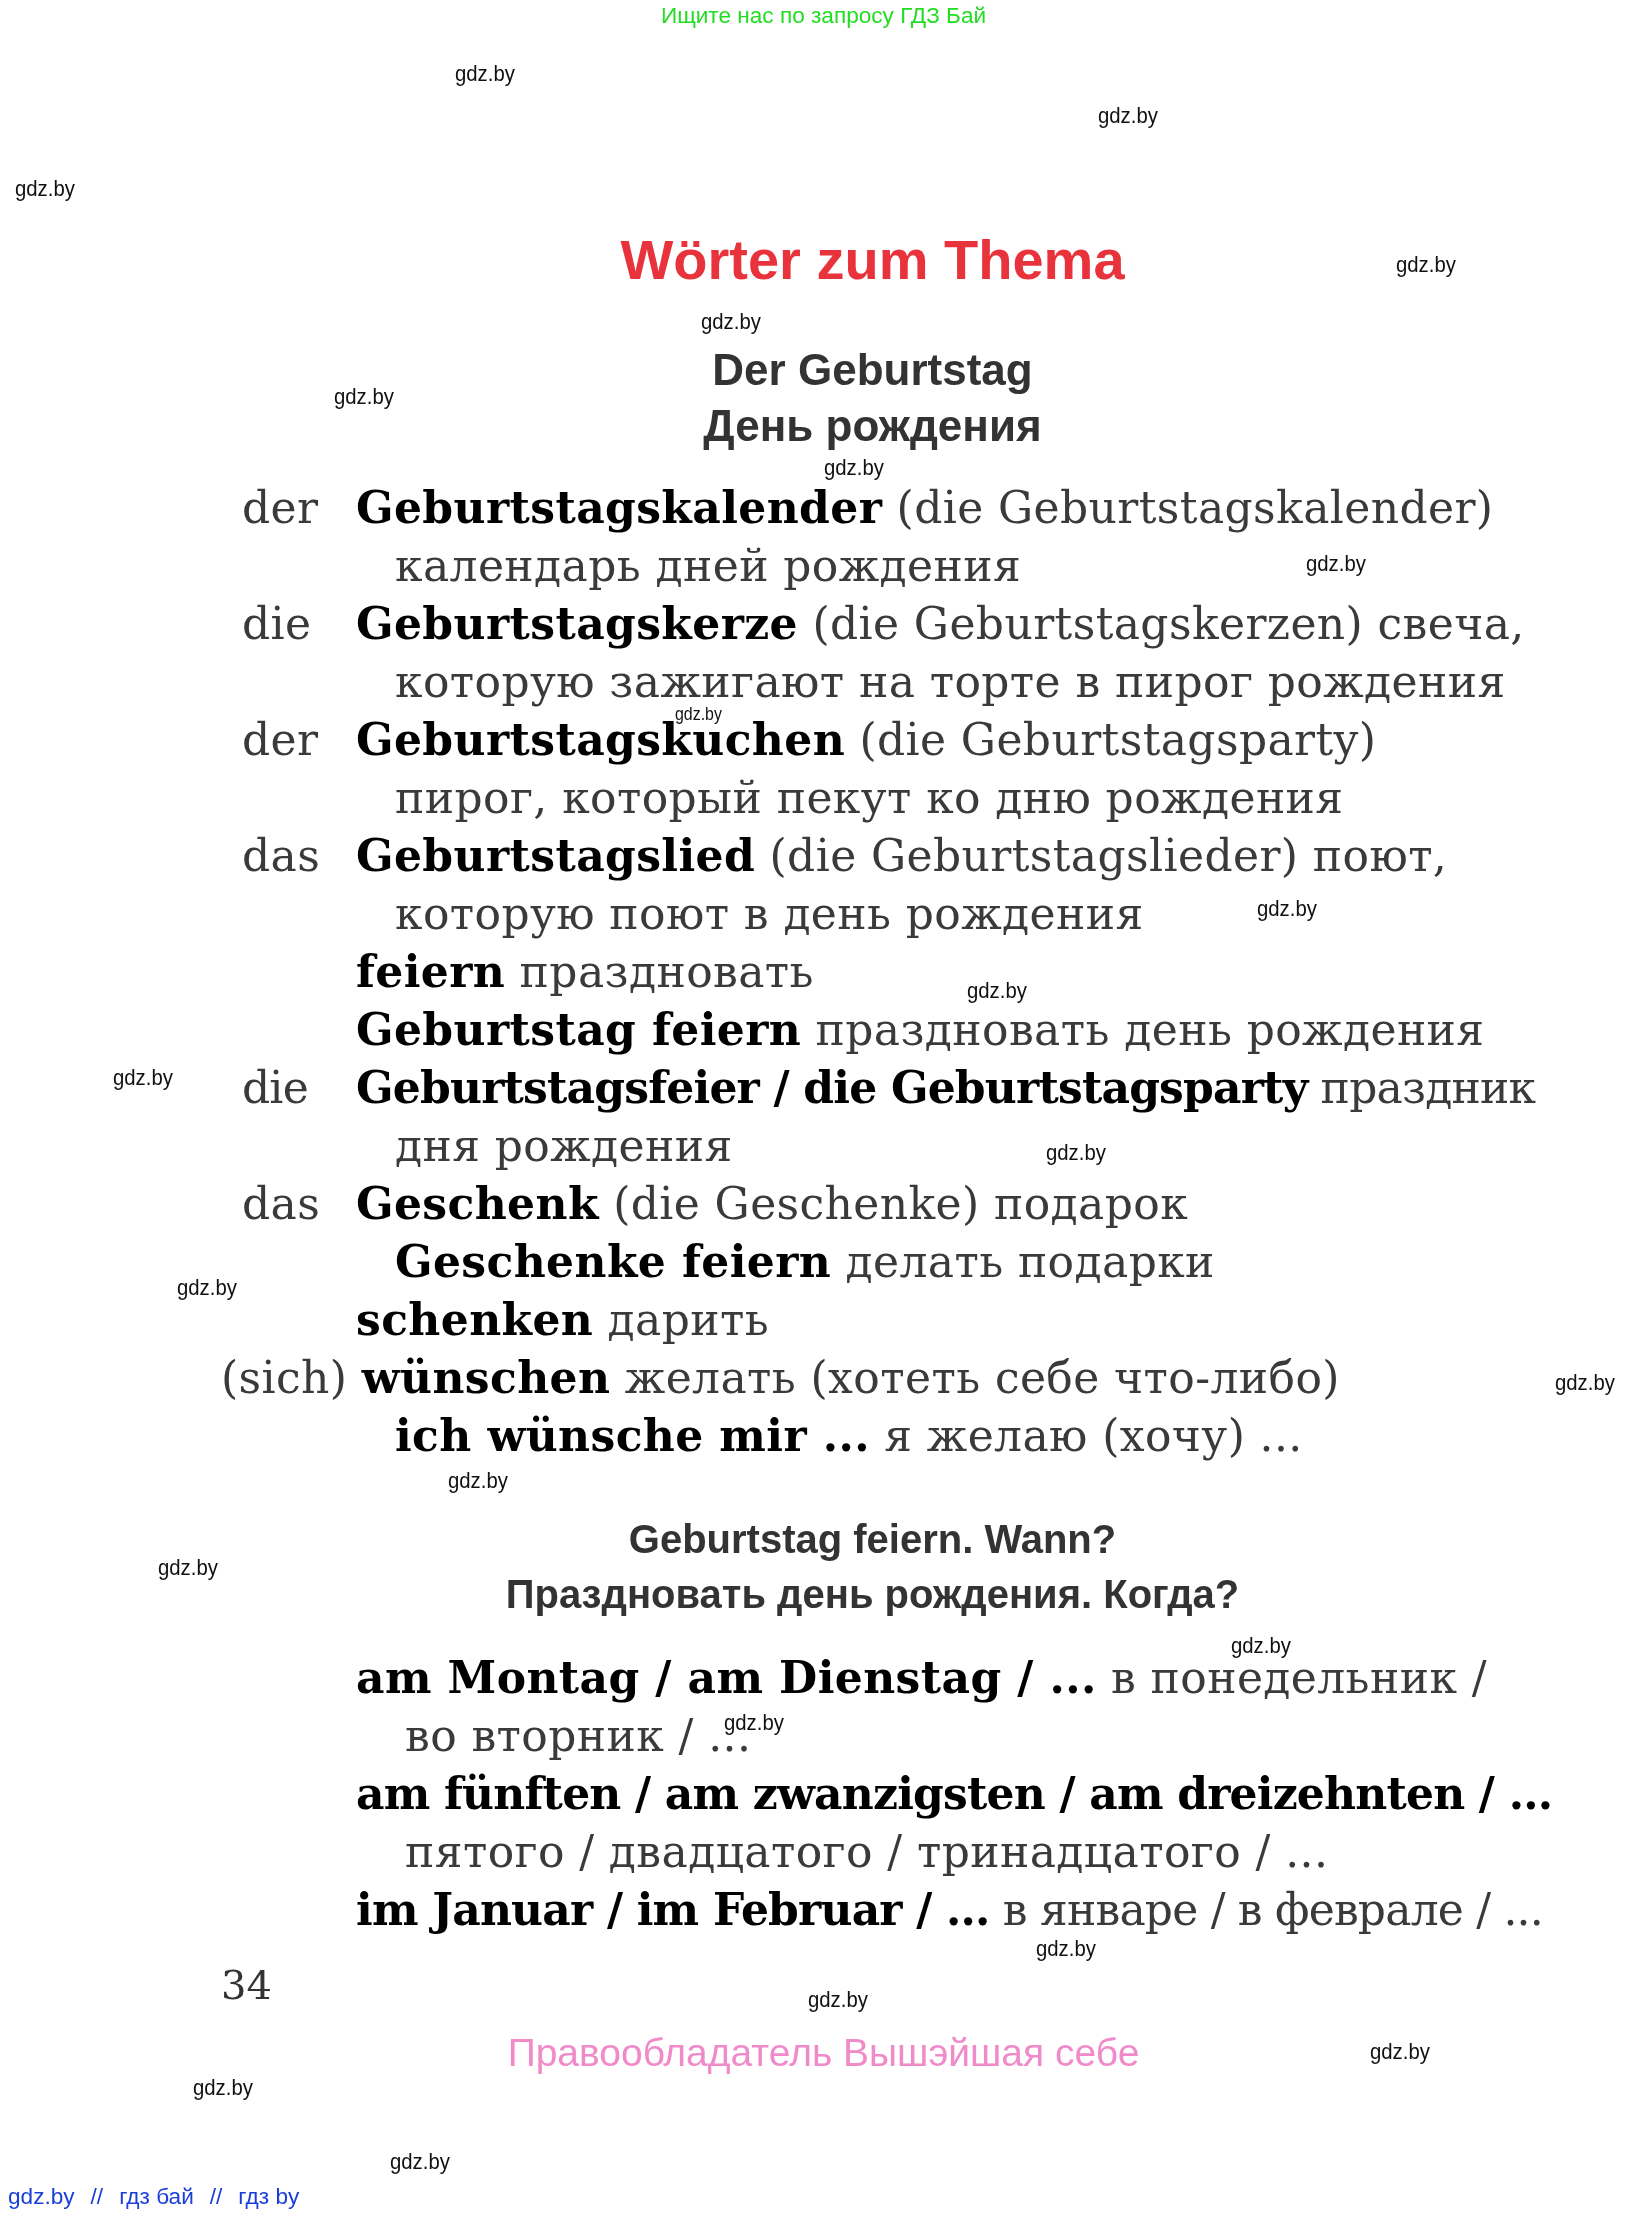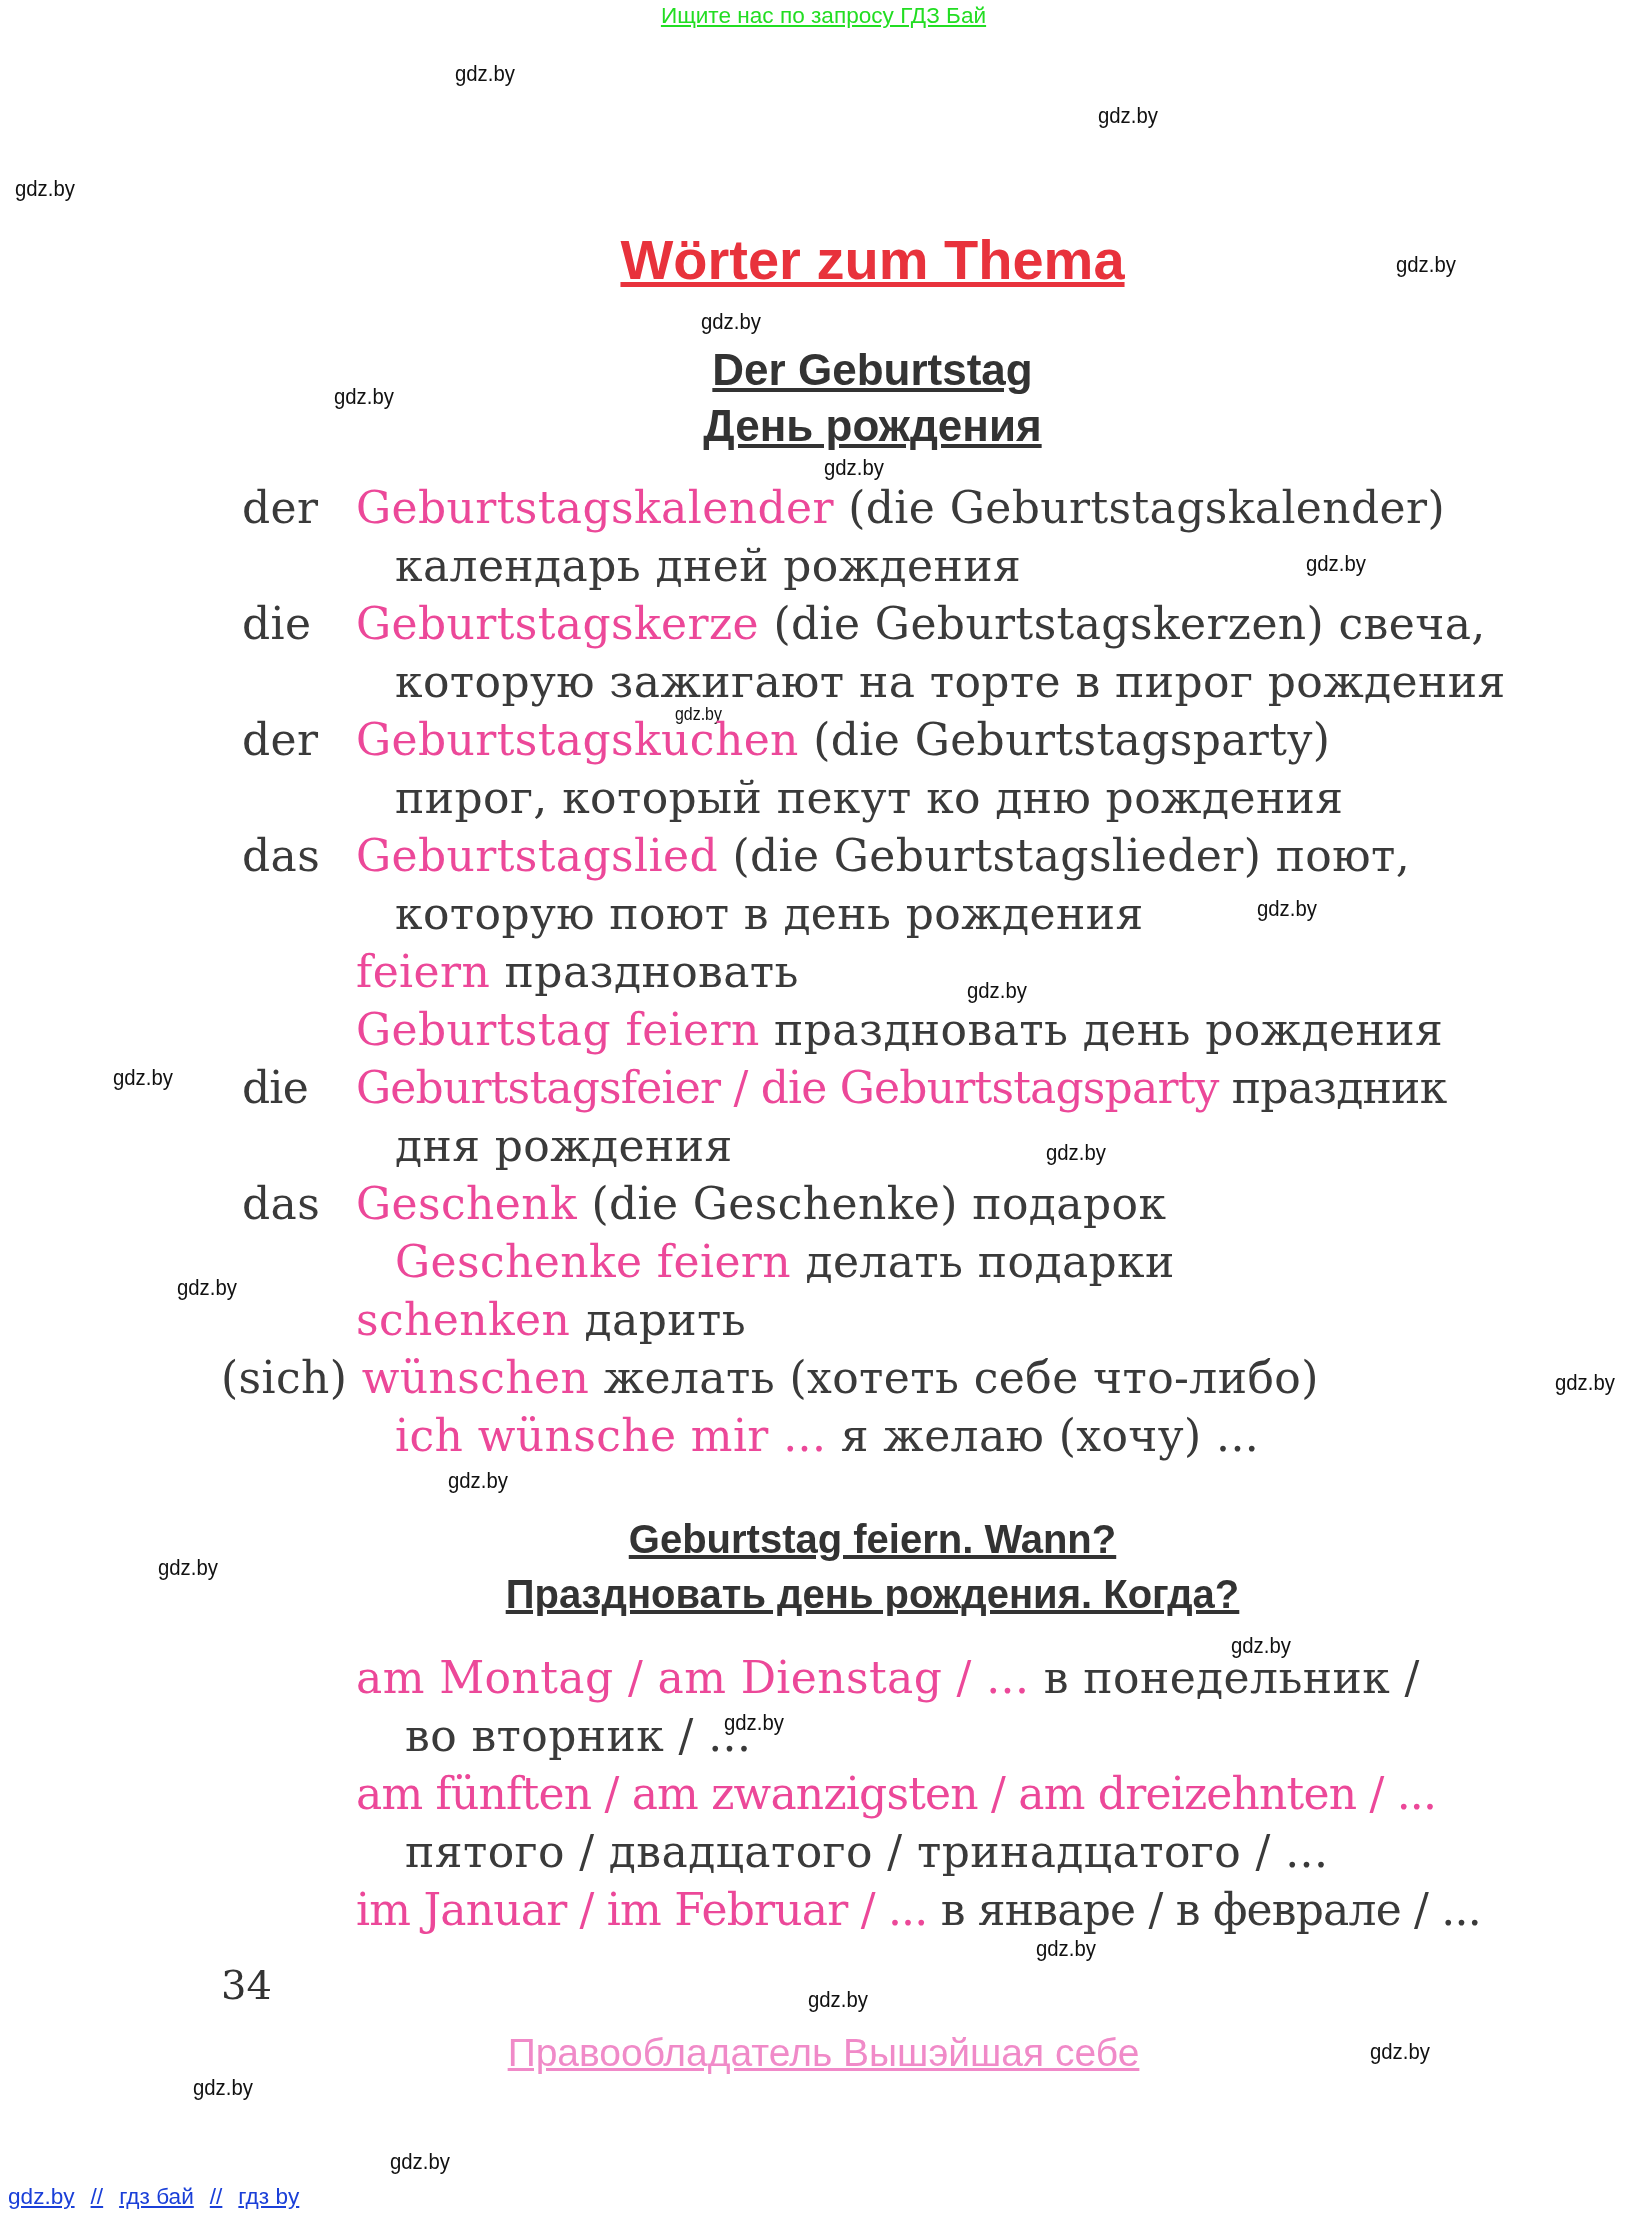--- a/index.html
+++ b/index.html
@@ -1,25 +1,25 @@
 <!DOCTYPE html>
 <html style="font-size:13px"><head>
 <meta charset="utf-8">
 <style>
   html, body { margin:0; padding:0; background:#ffffff; }
   body { width:1647px; height:2216px; position:relative; overflow:hidden; }
   .abs { position:absolute; white-space:nowrap; }
-  .sans { font-family:"Liberation Sans", sans-serif;text-decoration:underline; }
+  .sans { font-family:"Liberation Sans", sans-serif; }
   .serif { font-family:"DejaVu Serif", "Liberation Serif", serif; }
   .wm { font-family:"Liberation Sans", sans-serif; font-size:22.6px; color:#111; transform:scaleX(0.9); transform-origin:left top; }
   .top-banner { font-size:22.6px; color:#22dd22; left:0; width:1647px; text-align:center; top:3.2px; }
   .title { font-size:56px; font-weight:bold; color:#e8323c; left:0; width:1745px; text-align:center; top:227px; }
   .h2 { font-size:44px; font-weight:bold; color:#333; left:0; width:1745px; text-align:center; }
   .line { font-size:44px; color:#3a3a3a; letter-spacing:0.4px; }
-  .line b { font-weight:normal; color:#ec4899; }
+  .line b { font-weight:bold; color:#000000; }
   .page-num { font-size:40px; color:#333; left:221px; top:1962px; }
   .rights { font-size:39px; color:#f08ac8; left:0; width:1647px; text-align:center; top:2031px; }
   .footer { font-size:22.6px; color:#1a3fd8; left:0; width:1647px; top:2208px; transform:translateY(-24px); }
   .footer span { margin:0 8px; }
 </style>
 </head>
 <body>
 
 <div class="abs sans top-banner">Ищите нас по запросу ГДЗ Бай</div>
 

